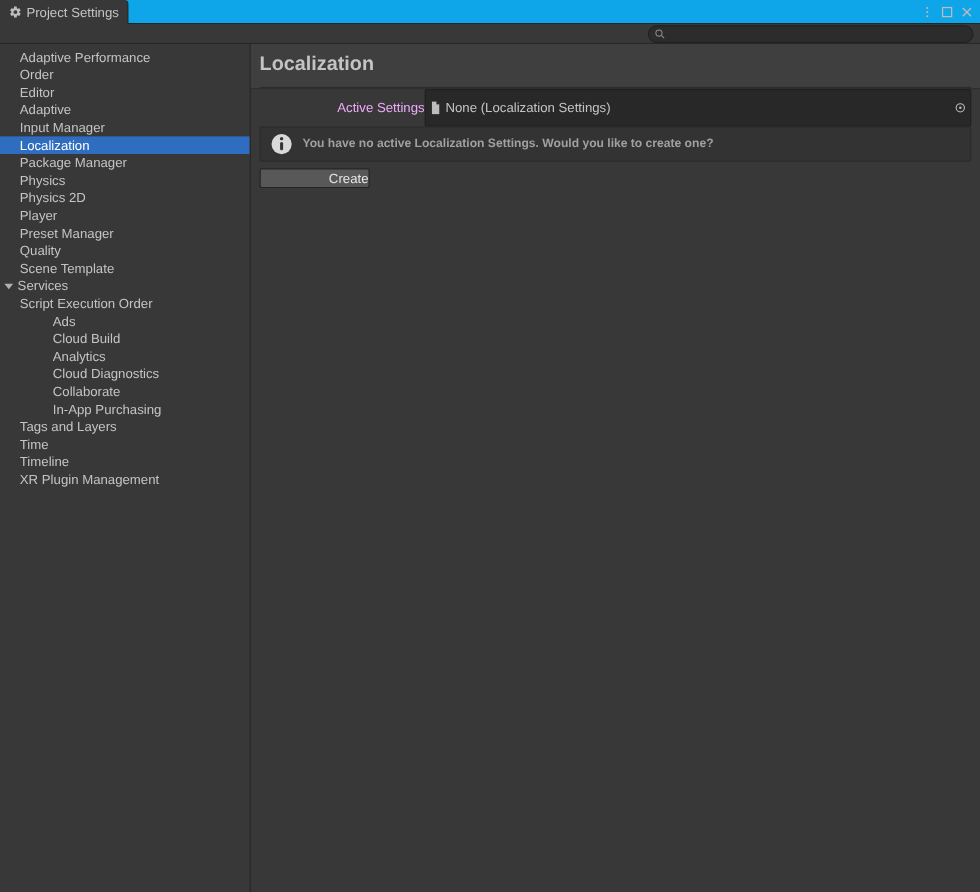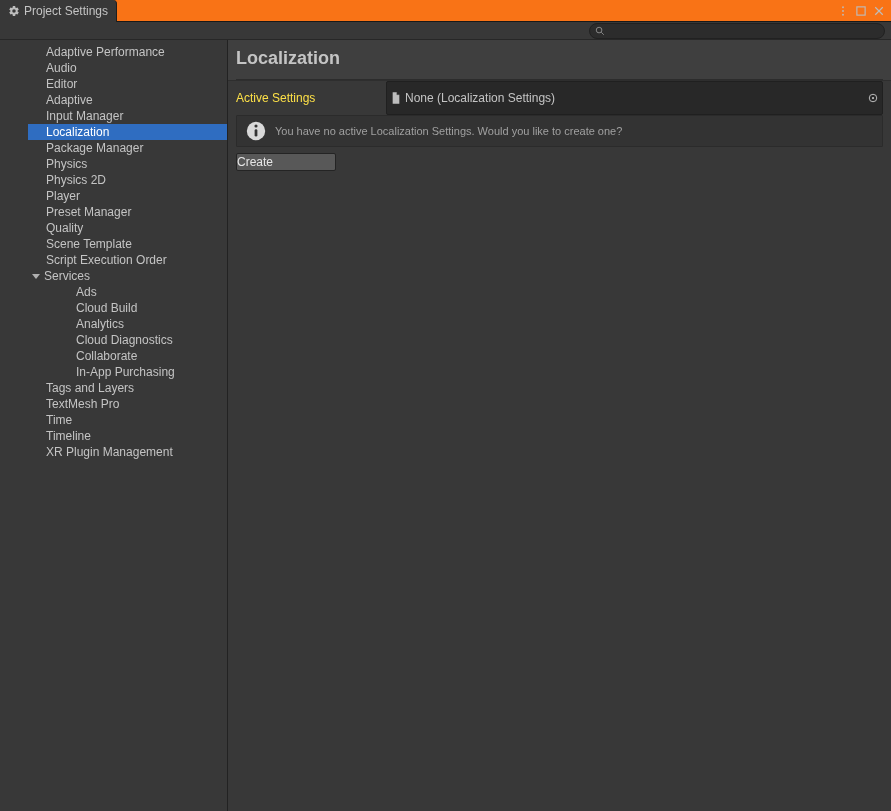--- a/index.html
+++ b/index.html
@@ -1,48 +1,48 @@
 <!DOCTYPE html>
 <html><head>
 <meta charset="utf-8">
 <style>
   * { box-sizing: border-box; margin: 0; padding: 0; }
   html, body { width: 891px; height: 811px; overflow: hidden; font-family: Arial, Helvetica, sans-serif; font-size: 12px; color: #c4c4c4; background: #383838; }
   
-  .titlebar { height: 22px; background: #f97316; display: flex; align-items: center; border-bottom: 1px solid #191919; }
+  .titlebar { height: 22px; background: #0ea5e9; display: flex; align-items: center; border-bottom: 1px solid #191919; }
   .tab { display: flex; align-items: center; gap: 4px; height: 22px; padding: 0 8px; background: #383838; border-right: 1px solid #1e1e1e; border-top-right-radius: 4px; }
   .spacer { flex: 1; }
   .titlebar-icons { display: flex; gap: 6px; align-items: center; padding-right: 6px; color: #bdbdbd; }
 
   .searchbar { height: 18px; background: #383838; border-bottom: 1px solid #272727; display: flex; justify-content: flex-end; align-items: center; padding: 2px 6px 2px 0; }
   .search-input { width: 296px; height: 16px; background: #2c2c2c; border: 1px solid #212121; border-radius: 8px; color: #c4c4c4; font-size: 11px; padding-left: 20px; }
   .search-wrap { position: relative; }
   .search-icon { position: absolute; left: 6px; top: 50%; transform: translateY(-50%); width: 10px; height: 10px; color: #8d8d8d; }
 
   .body { display: flex; height: calc(811px - 22px - 18px); }
   .sidebar { width: 228px; background: #383838; border-right: 1px solid #222; overflow-y: auto; padding-top: 4px; }
-  .sidebar-item { height: 16px; line-height: 16px; padding-left: 18px; cursor: default; color: #c4c4c4; white-space: nowrap; margin-left: 28px; }
+  .sidebar-item { height: 16px; line-height: 16px; padding-left: 18px; cursor: default; color: #c4c4c4; white-space: nowrap; }
   .sidebar-item.selected { background: #2f6dc1; color: #ffffff; }
   .sidebar-item.child { padding-left: 48px; }
   .sidebar-item .arrow { display: inline-block; width: 0; height: 0; border-left: 4px solid transparent; border-right: 4px solid transparent; border-top: 5px solid #b0b0b0; margin-right: 4px; margin-left: -14px; vertical-align: middle; }
 
   .main { flex: 1; background: #383838; display: flex; flex-direction: column; }
   .panel-header { padding: 8px 8px 0 8px; background: #3f3f3f; border-bottom: 1px solid #2e2e2e; }
   .panel-title { font-size: 18px; font-weight: bold; color: #c4c4c4; padding-bottom: 10px; border-bottom: 1px solid #2c2c2c; }
   
   .row-settings { display: flex; align-items: center; height: 18px; margin-top: 8px; padding-left: 8px; padding-right: 8px; }
-  .row-label { width: 150px; color: #fde047; }
+  .row-label { width: 150px; color: #f0abfc; text-align: right; }
   .object-field { flex: 1; height: 18px; background: #282828; border: 1px solid #202020; border-radius: 2px; display: flex; align-items: center; padding: 16px 4px; gap: 4px; position: relative; }
   .object-field .picker { position: absolute; right: 2px; top: 50%; transform: translateY(-50%); width: 14px; height: 14px; color: #bdbdbd; display:flex; align-items:center; justify-content:center; }
 
-  .info-box { margin: 8px; background: #333333; border-radius: 1px; display: flex; align-items: center; gap: 8px; padding: 4px 8px; height: 32px; border: 1px solid #2b2b2b; }
+  .info-box { margin: 8px; background: #333333; border-radius: 1px; display: flex; align-items: center; gap: 8px; padding: 4px 8px; height: 32px; border: 1px solid #2b2b2b; font-weight: bold; }
   .info-icon { width: 22px; height: 22px; flex-shrink:0; }
   .info-text { color: #a0a0a0; font-size: 11px; }
 
-  .create-btn { margin-left: 8px; margin-top: -2px; width: 100px; height: 18px; background: #585858; border: 1px solid #242424; border-radius: 2px; display: flex; align-items: center; justify-content: flex-start; color: #e6e6e6; font-size: 12px; cursor: default; }
+  .create-btn { margin-left: 8px; margin-top: -2px; width: 100px; height: 18px; background: #585858; border: 1px solid #242424; border-radius: 2px; display: flex; align-items: center; justify-content: flex-end; color: #e6e6e6; font-size: 12px; cursor: default; }
 
   svg { display: block; }
 </style>
 </head>
 <body>
 
 <div class="titlebar">
   <div class="tab">
     <span>
       <svg width="12" height="12" viewBox="0 0 24 24">
@@ -82,42 +82,41 @@
         </svg>
     </span>
     <input class="search-input" type="text" placeholder="" style="">
   </div>
 </div>
 
 <div class="body">
 
   <div class="sidebar" id="sidebar">
       <div class="sidebar-item"><span>Adaptive Performance</span></div>
-      <div class="sidebar-item"><span>Audio</span></div>
+      <div class="sidebar-item"><span>Order</span></div>
       <div class="sidebar-item"><span>Editor</span></div>
       <div class="sidebar-item"><span>Adaptive</span></div>
       <div class="sidebar-item"><span>Input Manager</span></div>
       <div class="sidebar-item selected"><span>Localization</span></div>
       <div class="sidebar-item"><span>Package Manager</span></div>
       <div class="sidebar-item"><span>Physics</span></div>
       <div class="sidebar-item"><span>Physics 2D</span></div>
       <div class="sidebar-item"><span>Player</span></div>
       <div class="sidebar-item"><span>Preset Manager</span></div>
       <div class="sidebar-item"><span>Quality</span></div>
       <div class="sidebar-item"><span>Scene Template</span></div>
+      <div class="sidebar-item"><span class="arrow"></span><span>Services</span></div>
       <div class="sidebar-item"><span>Script Execution Order</span></div>
-      <div class="sidebar-item"><span class="arrow"></span><span>Services</span></div>
       <div class="sidebar-item child"><span>Ads</span></div>
       <div class="sidebar-item child"><span>Cloud Build</span></div>
       <div class="sidebar-item child"><span>Analytics</span></div>
       <div class="sidebar-item child"><span>Cloud Diagnostics</span></div>
       <div class="sidebar-item child"><span>Collaborate</span></div>
       <div class="sidebar-item child"><span>In-App Purchasing</span></div>
       <div class="sidebar-item"><span>Tags and Layers</span></div>
-      <div class="sidebar-item"><span>TextMesh Pro</span></div>
       <div class="sidebar-item"><span>Time</span></div>
       <div class="sidebar-item"><span>Timeline</span></div>
       <div class="sidebar-item"><span>XR Plugin Management</span></div>
     </div>
 
   <div class="main">
     <div class="panel-header">
       <div class="panel-title">Localization</div>
     </div>
 

